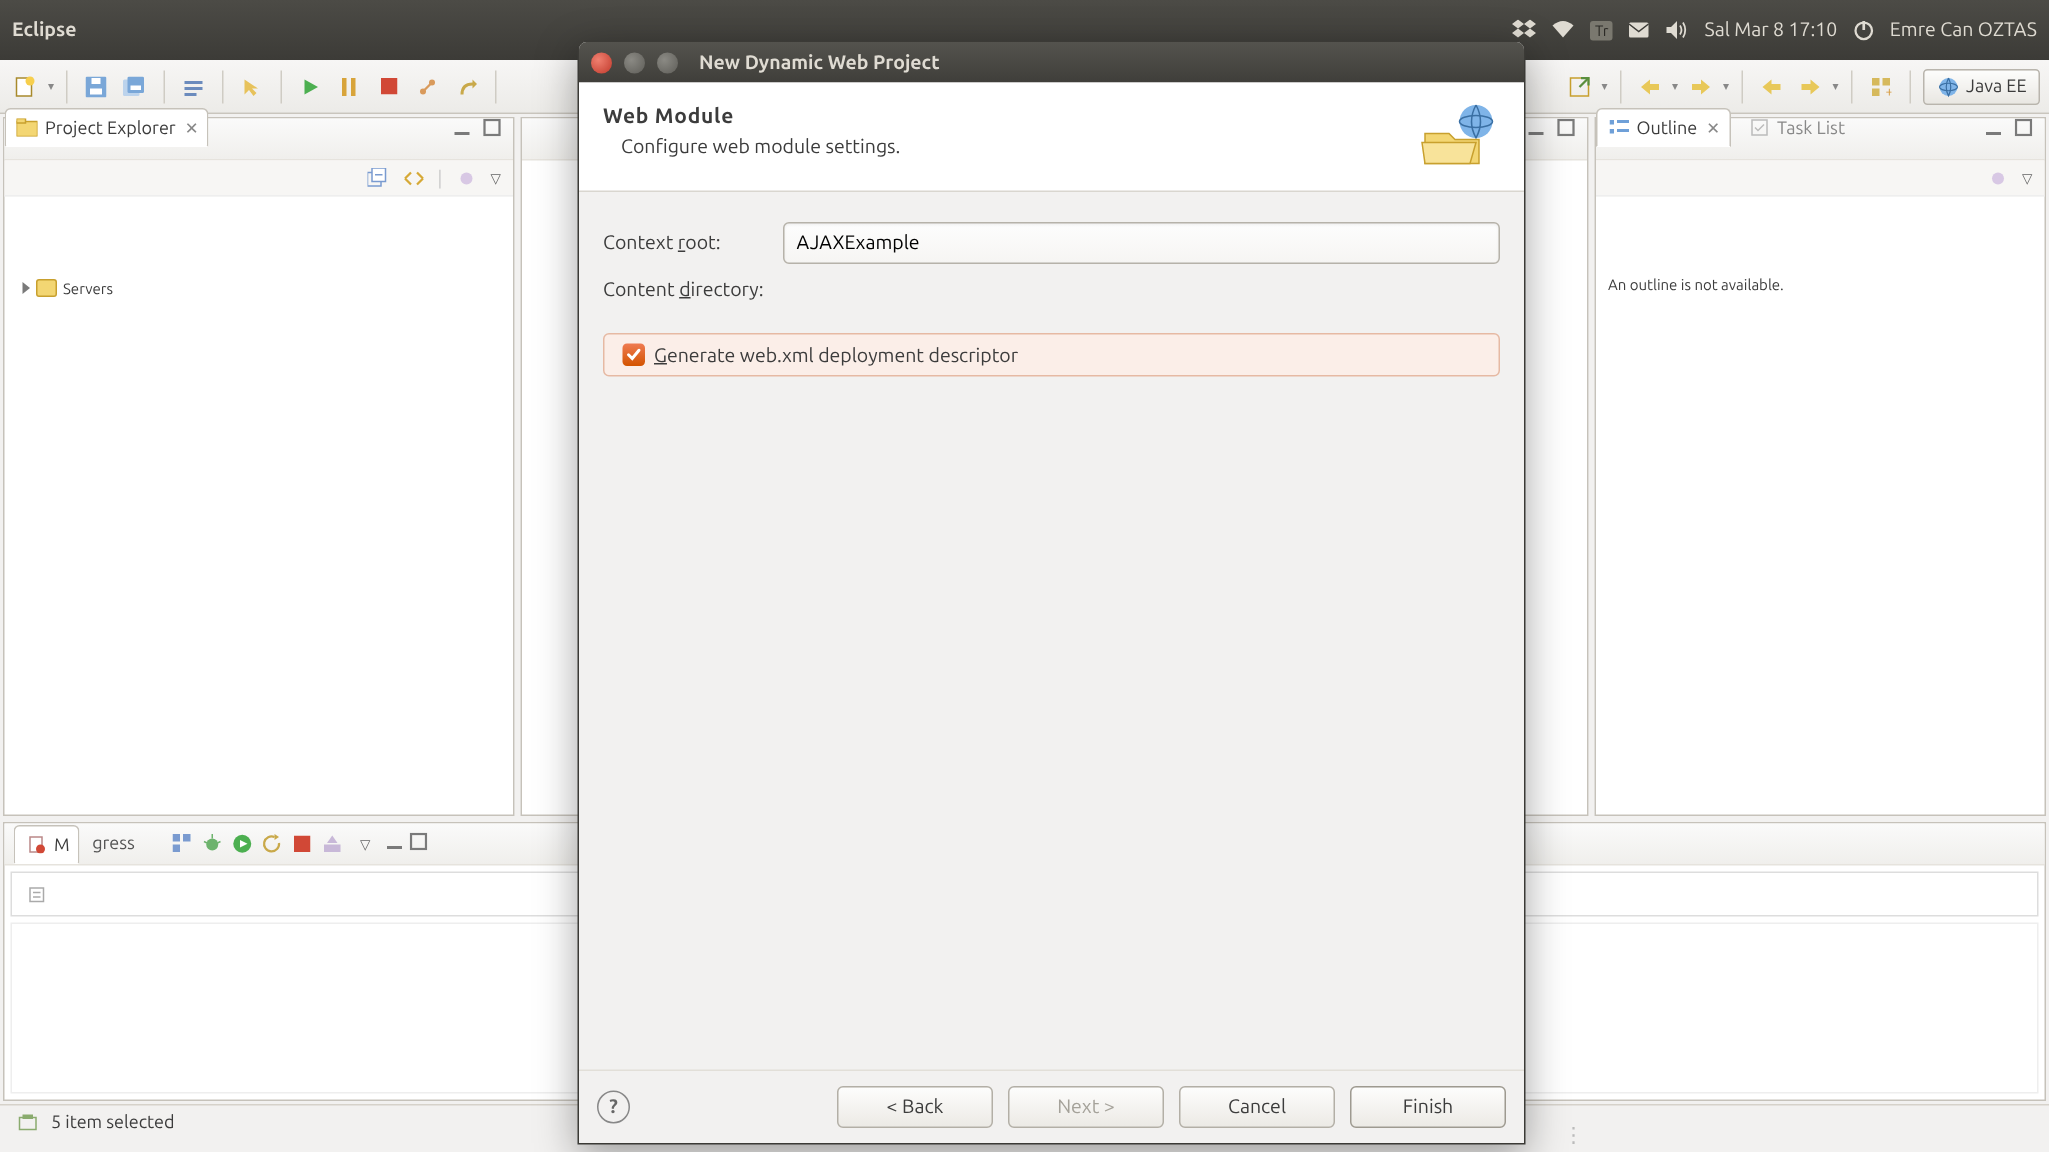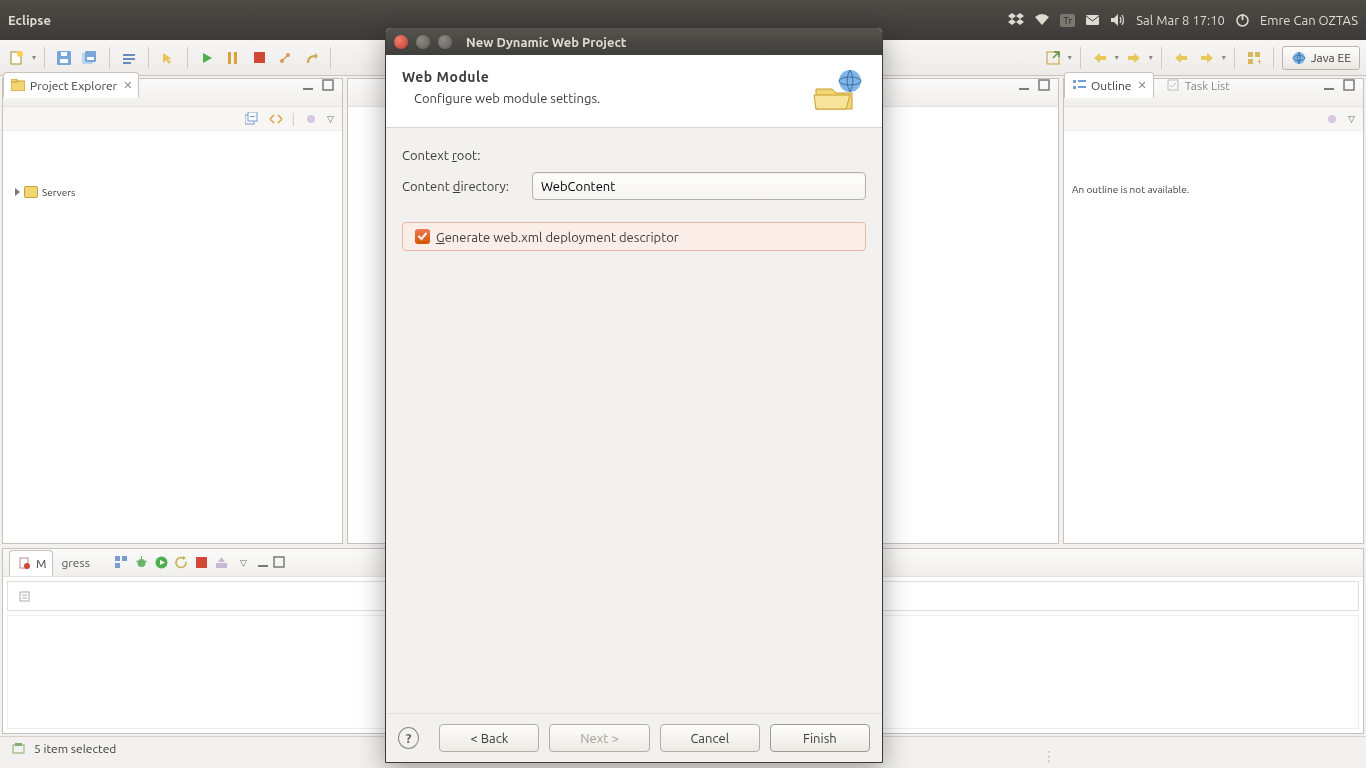--- a/index.html
+++ b/index.html
@@ -43,35 +43,35 @@
 .bottom { height: 190px; display: flex; }
 .bottom .panel { flex: 1; }
 .bottom-sub { height: 30px; background: #fff; border: 1px solid #ddd; margin: 4px; }
 .bottom-tabs { display: flex; align-items: center; height: 28px; padding: 0 6px; background: linear-gradient(#fafafa,#f0efec); border-bottom: 1px solid #e6e3dd; gap: 4px; }
 
 
 .statusbar { height: 24px; border-top: 1px solid #d6d2ca; display: flex; align-items: center; padding: 0 10px; gap: 8px; font-size: 12px; background: #f2f1f0; }
 .resize-handle { position: absolute; right: 310px; bottom: 4px; color: #bbb; font-size: 14px; }
 
 
-.dialog { position: absolute; left: 385px; top: 27px; width: 498px; height: 736px; background: #f2f1f0; border: 1px solid #3b3a36; border-radius: 6px 6px 0 0; box-shadow: 0 8px 28px rgba(0,0,0,.35); display: flex; flex-direction: column; overflow: hidden; }
+.dialog { position: absolute; left: 385px; top: 27px; width: 632px; height: 736px; background: #f2f1f0; border: 1px solid #3b3a36; border-radius: 6px 6px 0 0; box-shadow: 0 8px 28px rgba(0,0,0,.35); display: flex; flex-direction: column; overflow: hidden; }
 .dlg-titlebar { height: 27px; background: linear-gradient(#54534e,#3f3e3a); display: flex; align-items: center; padding: 0 8px; gap: 8px; color: #dfdbd2; font-size: 13px; font-weight: bold; }
 .wm-btn { width: 14px; height: 14px; border-radius: 50%; display: inline-block; }
 .wm-close { background: radial-gradient(circle at 35% 35%, #f08070, #c0392b); }
 .wm-min { background: radial-gradient(circle at 35% 35%, #8b8a84, #5e5d58); }
 .wm-max { background: radial-gradient(circle at 35% 35%, #8b8a84, #5e5d58); }
 
 .dlg-header { background: #fff; padding: 14px 16px 14px 16px; display: flex; border-bottom: 1px solid #d9d6cf; justify-content: center; }
 .dlg-header .txt { flex: 1; }
 .dlg-header h3 { font-size: 14px; font-weight: bold; margin-bottom: 6px; letter-spacing: .5px; color: #3c3c3c; }
 .dlg-header p { font-size: 13px; color: #3c3c3c; padding-left: 12px; }
 .dlg-header .icon-area { width: 56px; display: flex; align-items: center; justify-content: center; }
 
 .dlg-body { flex: 1; padding: 20px 16px; }
-.form-row { display: flex; align-items: center; margin-bottom: 10px; gap: 10px; }
+.form-row { display: flex; align-items: center; margin-bottom: 10px; }
 .form-row label { width: 120px; font-size: 13px; }
 .form-row input[type=text] { flex: 1; height: 28px; border: 1px solid #b6b2a9; border-radius: 4px; padding: 0 8px; font-size: 13px; background: linear-gradient(#fdfdfd,#f6f5f3); box-shadow: inset 0 1px 2px rgba(0,0,0,.06); }
 .underline { text-decoration: underline; }
 
 .check-row { margin-top: 22px; background: #fbeee8; border: 1px solid #e6b9a3; border-radius: 4px; padding: 6px 12px; display: flex; align-items: center; gap: 6px; }
 .custom-check { width: 15px; height: 15px; border-radius: 3px; background: linear-gradient(#ef7b52,#d35400); display: flex; align-items: center; justify-content: center; flex-shrink: 0; }
 .custom-check svg { display: block; }
 
 .dlg-footer { padding: 10px 12px; display: flex; align-items: center; gap: 10px; border-top: 1px solid #e2dfd8; }
 .dlg-footer .help { width: 22px; height: 22px; border: 1.5px solid #888; border-radius: 50%; display: flex; align-items: center; justify-content: center; color: #666; font-size: 13px; font-weight: bold; }
@@ -476,24 +476,24 @@
         <path d="M38 1 Q44 12 38 23 Q32 12 38 1" fill="none" stroke="#3a6fa3" stroke-width="1"></path>
         <path d="M4 20 L4 40 L40 40 L40 24 L24 24 L20 20 Z" fill="#f3d673" stroke="#c8a02e" stroke-width="1"></path>
         <path d="M2 26 L38 26 L34 40 L4 40 Z" fill="#f8e39a" stroke="#c8a02e" stroke-width="1"></path>
       </svg>
     </div>
   </div>
 
   <div class="dlg-body">
     <div class="form-row">
       <label><span>Context </span><span class="underline">r</span><span>oot:</span></label>
+      <input type="text" value="AJAXExample" style="">
     </div>
     <div class="form-row">
       <label><span>Content </span><span class="underline">d</span><span>irectory:</span></label>
-      <input type="text" value="WebContent" style="">
     </div>
 
     <div class="check-row">
       <span class="custom-check">
         <svg width="11" height="11" viewBox="0 0 11 11">
             <path d="M2 5.5 L4.5 8 L9 2.5" stroke="#fff" stroke-width="2" fill="none" stroke-linecap="round"></path>
           </svg>
       </span>
       <span><span class="underline">G</span><span>enerate web.xml deployment descriptor</span></span>
     </div>

